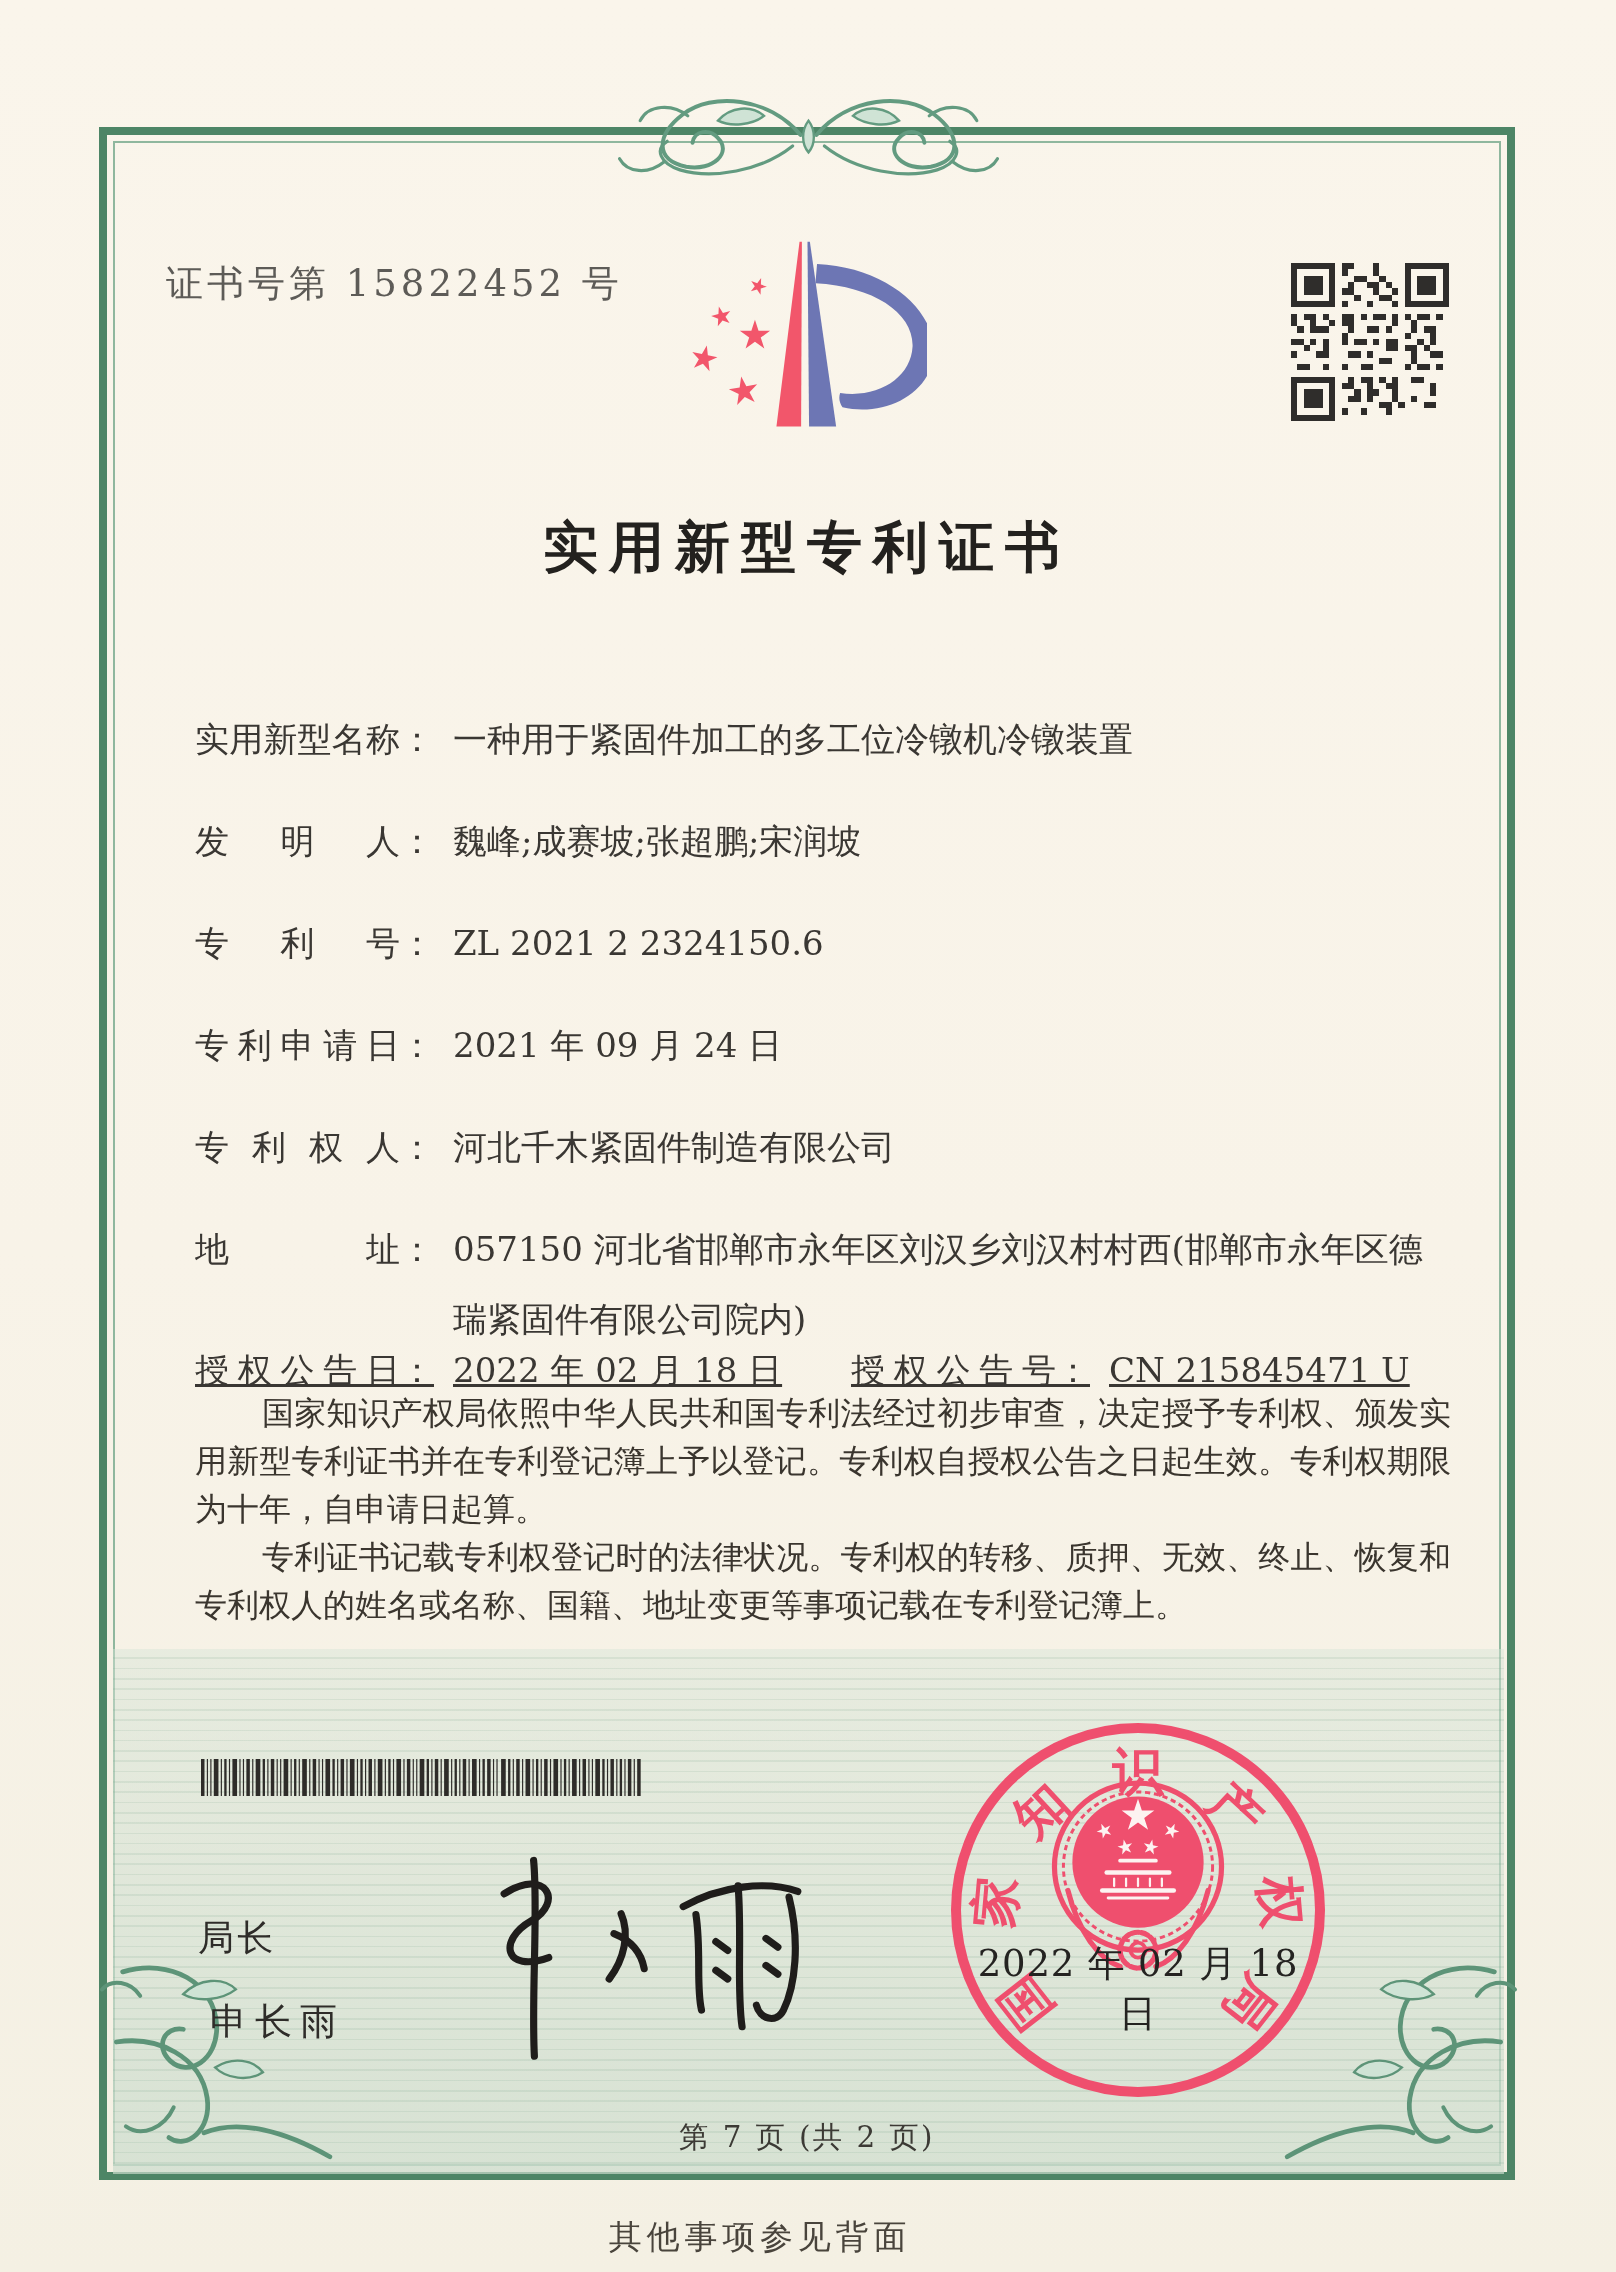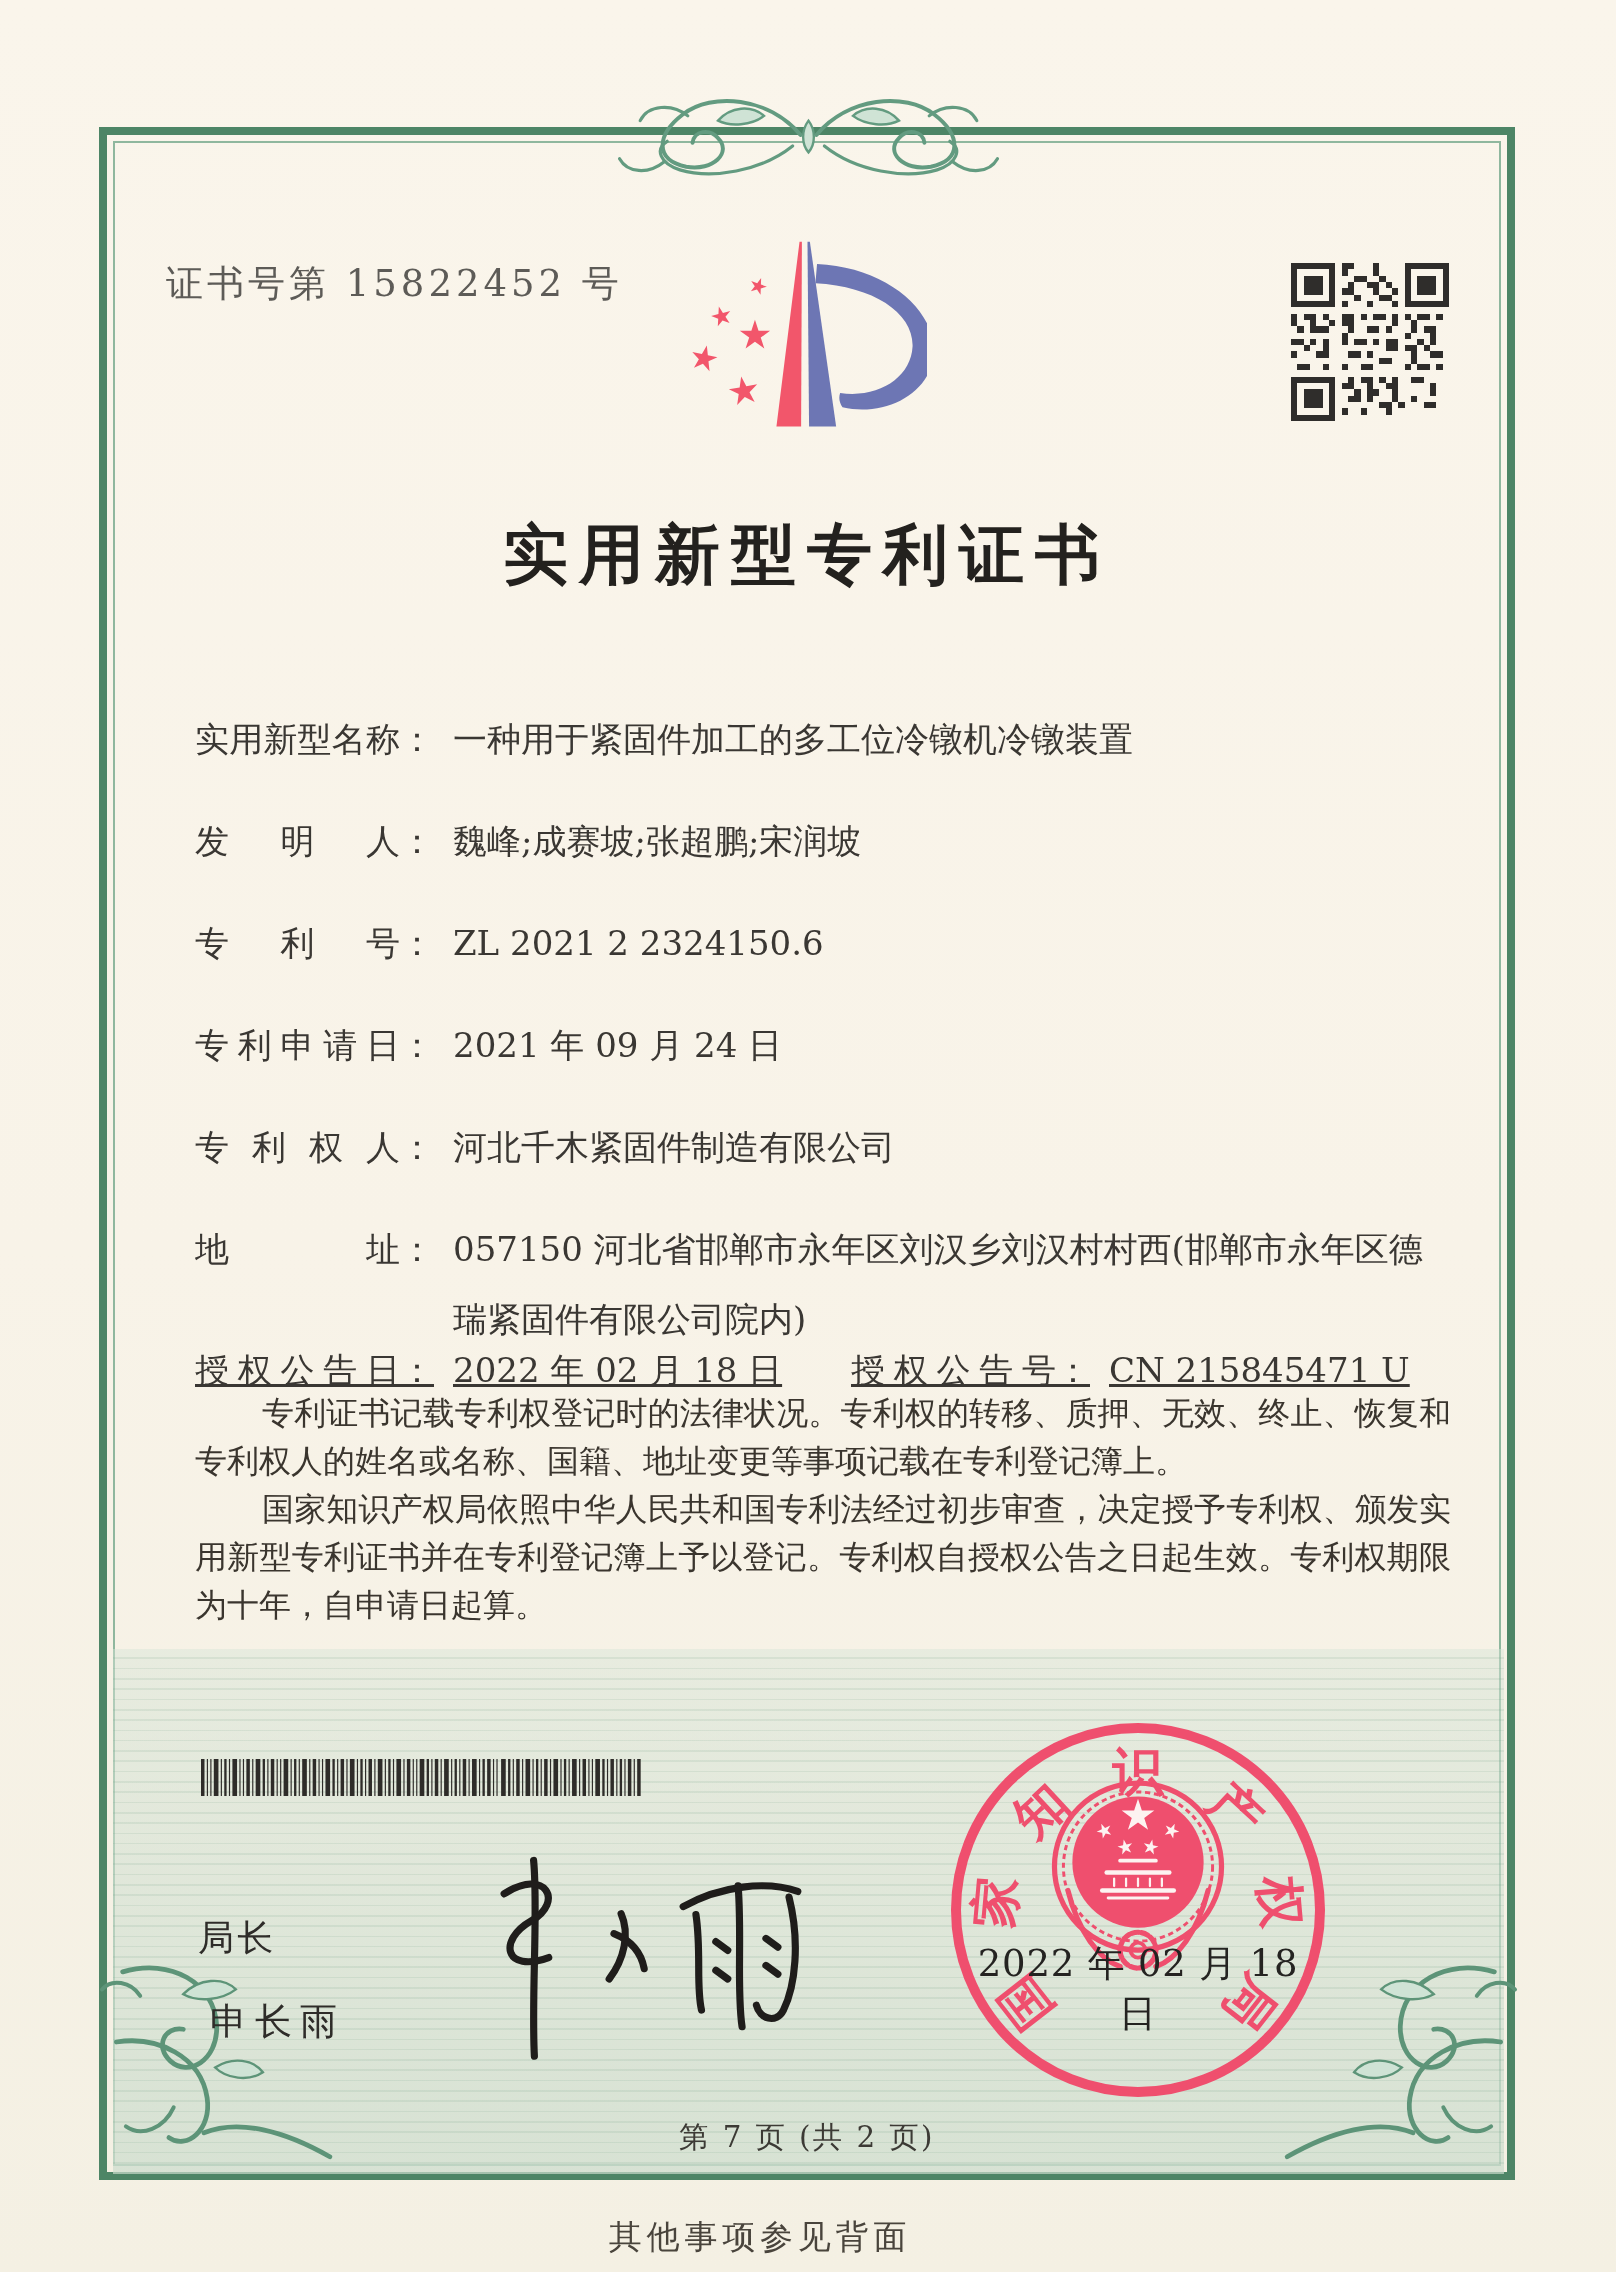--- a/index.html
+++ b/index.html
@@ -14,21 +14,21 @@
   
   .texture{position:absolute;left:113px;top:1649px;width:1391px;height:525px;
          background:
            repeating-linear-gradient(0deg, rgba(110,158,131,0.14) 0 1.6px, rgba(0,0,0,0) 1.6px 10.3px),
            linear-gradient(180deg, rgba(214,228,215,0.45), rgba(205,221,206,0.75));
          z-index:1;}
   .abs{position:absolute;}
   .cert-no{left:166px;top:259px;font-size:37px;letter-spacing:4px;color:#5d5b57;z-index:2;}
   .logo{left:680px;top:237px;width:247px;height:195px;z-index:2;}
   .qr{left:1291px;top:263px;width:158px;height:158px;z-index:2;}
-  .title{left:99px;top:511px;width:1416px;text-align:center;font-size:65px;font-weight:bold;
+  .title{left:99px;top:511px;width:1416px;text-align:center;font-size:55px;font-weight:bold;
          letter-spacing:11px;color:#23211e;z-index:2;}
   .fields{left:195px;top:704px;width:1243px;font-size:34px;z-index:2;}
   .frow{display:flex;line-height:70px;margin-bottom:32px;justify-content:space-between;}
   .frow.addr{margin-bottom:-19px;}
   .fld-label{display:inline-block;width:205px;text-align:justify;text-align-last:justify;flex:none;}
   .fld-colon{flex:none;padding-right:19px;}
   .fld-value{flex:1;}
   .grant-row{display:flex;line-height:70px;text-decoration:underline;}
   .grant-left{display:flex;width:656px;flex:none;}
   .grant-right{display:flex;}
@@ -266,22 +266,22 @@
       </div>
       <div class="grant-right">
         <span class="fld-label">授权公告号</span>
           <span class="fld-colon">：</span>
         <span>CN 215845471 U</span>
       </div>
     </div>
   </div>
 
   <div class="abs paras">
+    <p>国家知识产权局依照中华人民共和国专利法经过初步审查，决定授予专利权、颁发实用新型专利证书并在专利登记簿上予以登记。专利权自授权公告之日起生效。专利权期限为十年，自申请日起算。</p>
     <p>专利证书记载专利权登记时的法律状况。专利权的转移、质押、无效、终止、恢复和专利权人的姓名或名称、国籍、地址变更等事项记载在专利登记簿上。</p>
-    <p>国家知识产权局依照中华人民共和国专利法经过初步审查，决定授予专利权、颁发实用新型专利证书并在专利登记簿上予以登记。专利权自授权公告之日起生效。专利权期限为十年，自申请日起算。</p>
   </div>
 
   <svg class="abs barcode" viewBox="0 0 380 46" preserveAspectRatio="none">
     <g fill="#2e2c29">
       <rect x="0" width="3" height="46"></rect>
         <rect x="5" width="1" height="46"></rect>
         <rect x="8" width="1" height="46"></rect>
         <rect x="11" width="4" height="46"></rect>
       <rect x="17" width="1" height="46"></rect>
         <rect x="20" width="2" height="46"></rect>

